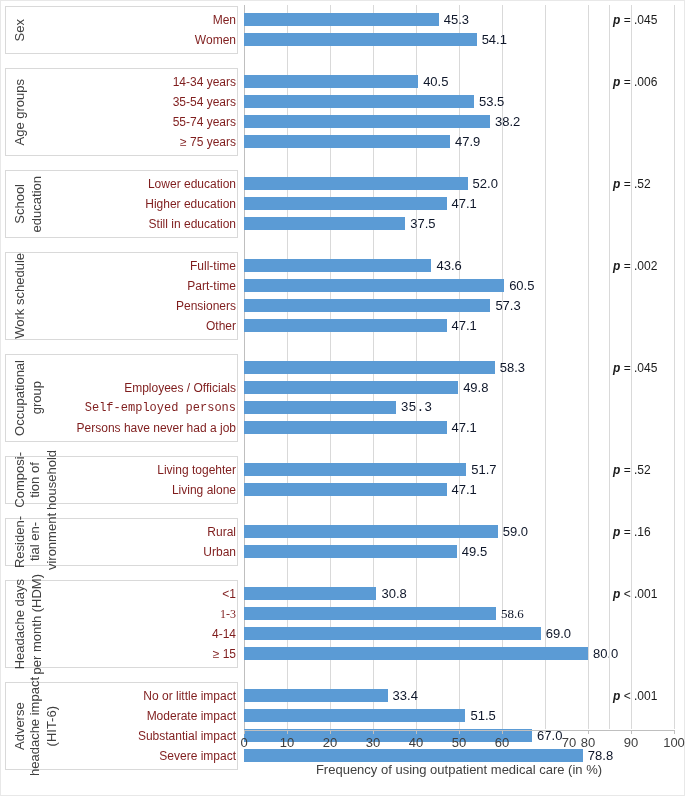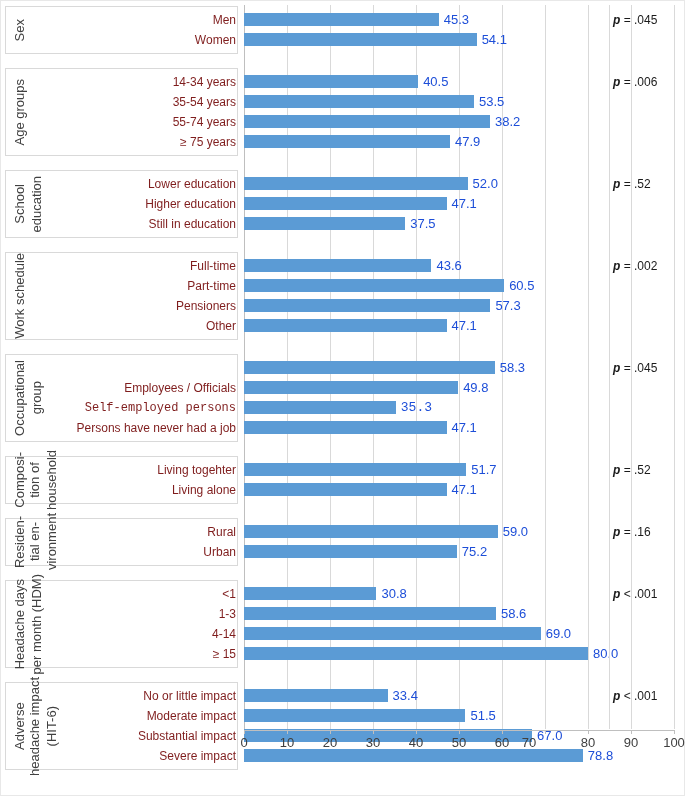--- a/index.html
+++ b/index.html
@@ -41,21 +41,21 @@
     position:absolute;
     left:243px;
     height:13px;
     top:3px;
     background:#5B9BD5;
   }
   .bar-value{
     position:absolute;
     top:1px;
     font-size:13px;
-    color:#1d4ed8;
+    color:#0f172a;
     white-space:nowrap;
     line-height:18px;
   }
   .cat-label{
     position:absolute;
     right:448px;           
     top:0px;
     font-size:12px;
     line-height:20px;
     color:#7f1d1d;
@@ -296,35 +296,35 @@
       </div>
       <div class="pval" style="top: 522px;"><b>p</b> = .16</div>
       <div class="row" style="top: 521px;">
         <div class="cat-label">Rural</div>
         <div class="bar" style="width: 253.7px;"></div>
         <div class="bar-value" style="left: 501.7px;">59.0</div>
       </div>
       <div class="row" style="top: 541px;">
         <div class="cat-label">Urban</div>
         <div class="bar" style="width: 212.85px;"></div>
-        <div class="bar-value" style="left: 460.85px;">75.2</div>
+        <div class="bar-value" style="left: 460.85px;">49.5</div>
       </div>
       <div class="group-box" style="top: 579px; height: 88px;">
         <div class="group-label">
           <div class="vtext c1">Headache days</div>
           <div class="vtext c2">per month (HDM)</div>
         </div>
       </div>
       <div class="pval" style="top: 584px;"><b>p</b> &lt; .001</div>
       <div class="row" style="top: 583px;">
         <div class="cat-label">&lt;1</div>
         <div class="bar" style="width: 132.44px;"></div>
         <div class="bar-value" style="left: 380.44px;">30.8</div>
       </div>
-      <div class="row" style="top: 603px;">
+      <div class="row" style="top: 603px; font-family: Liberation Serif, serif;">
         <div class="cat-label">1-3</div>
         <div class="bar" style="width: 251.98px;"></div>
         <div class="bar-value" style="left: 499.98px;">58.6</div>
       </div>
       <div class="row" style="top: 623px;">
         <div class="cat-label">4-14</div>
         <div class="bar" style="width: 296.7px;"></div>
         <div class="bar-value" style="left: 544.7px;">69.0</div>
       </div>
       <div class="row" style="top: 643px;">
@@ -374,22 +374,23 @@
       <div class="tick-label" style="left: 329px;">20</div>
       <div class="tick" style="left: 372px;"></div>
       <div class="tick-label" style="left: 372px;">30</div>
       <div class="tick" style="left: 415px;"></div>
       <div class="tick-label" style="left: 415px;">40</div>
       <div class="tick" style="left: 458px;"></div>
       <div class="tick-label" style="left: 458px;">50</div>
       <div class="tick" style="left: 501px;"></div>
       <div class="tick-label" style="left: 501px;">60</div>
       <div class="tick" style="left: 544px;"></div>
-      <div class="tick-label" style="left: 528px;">70</div>
+      <div class="tick-label" style="left: 568px;">70</div>
       <div class="tick" style="left: 587px;"></div>
       <div class="tick-label" style="left: 587px;">80</div>
       <div class="tick" style="left: 630px;"></div>
       <div class="tick-label" style="left: 630px;">90</div>
       <div class="tick" style="left: 673px;"></div>
       <div class="tick-label" style="left: 673px;">100</div>
     </div>
+  <div class="axis-title">Frequency of using outpatient medical care (in %)</div>
 
 </div>
 
 </body></html>

